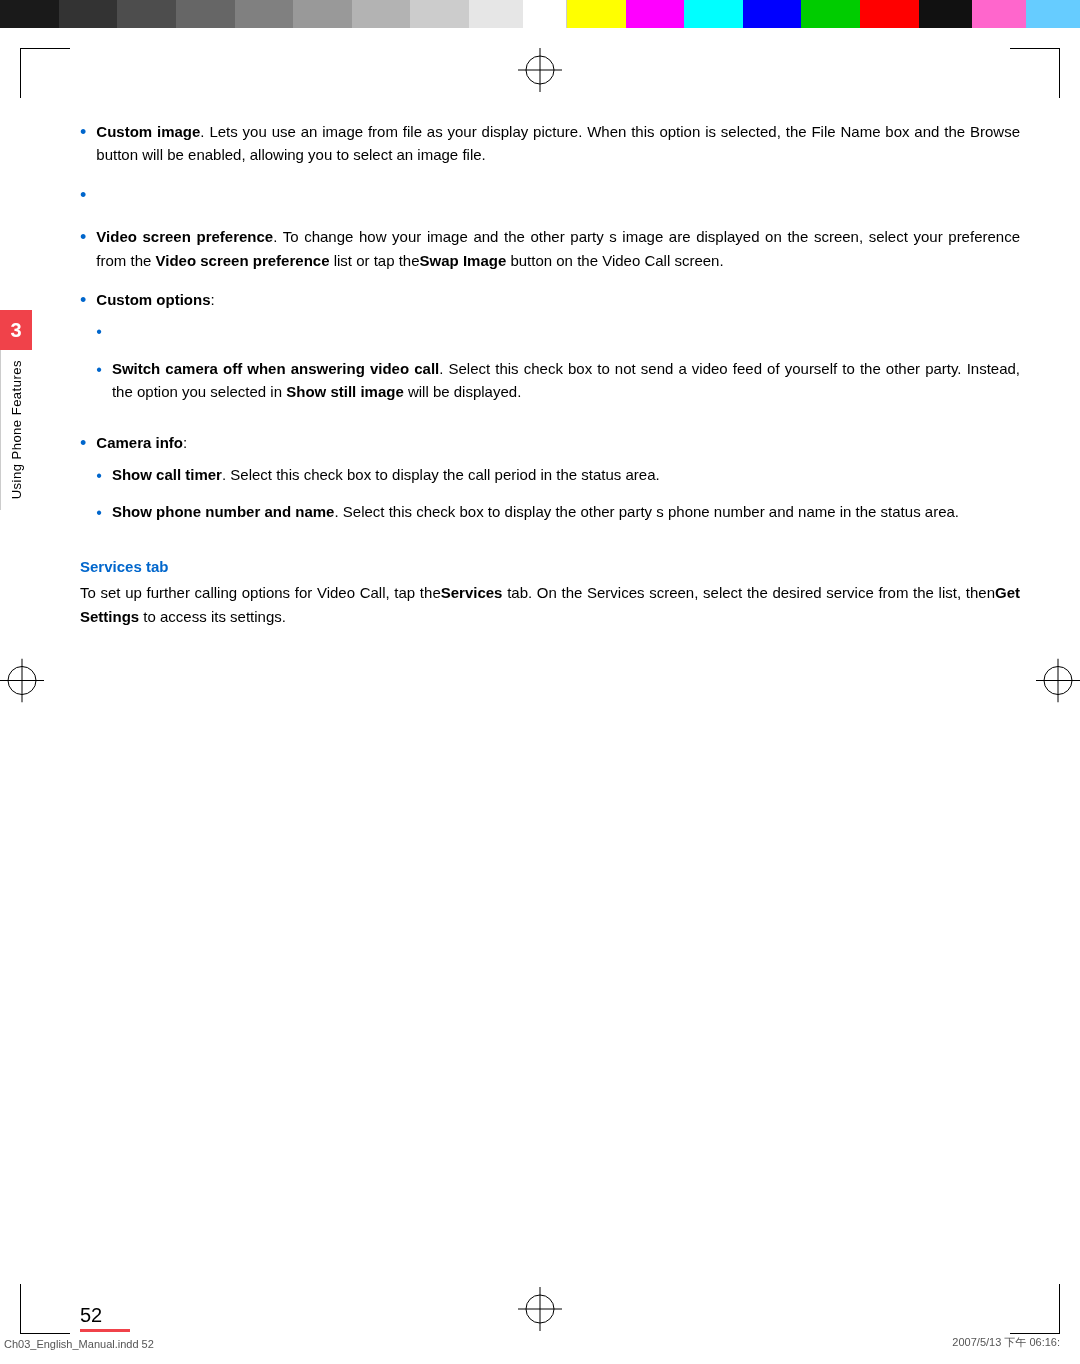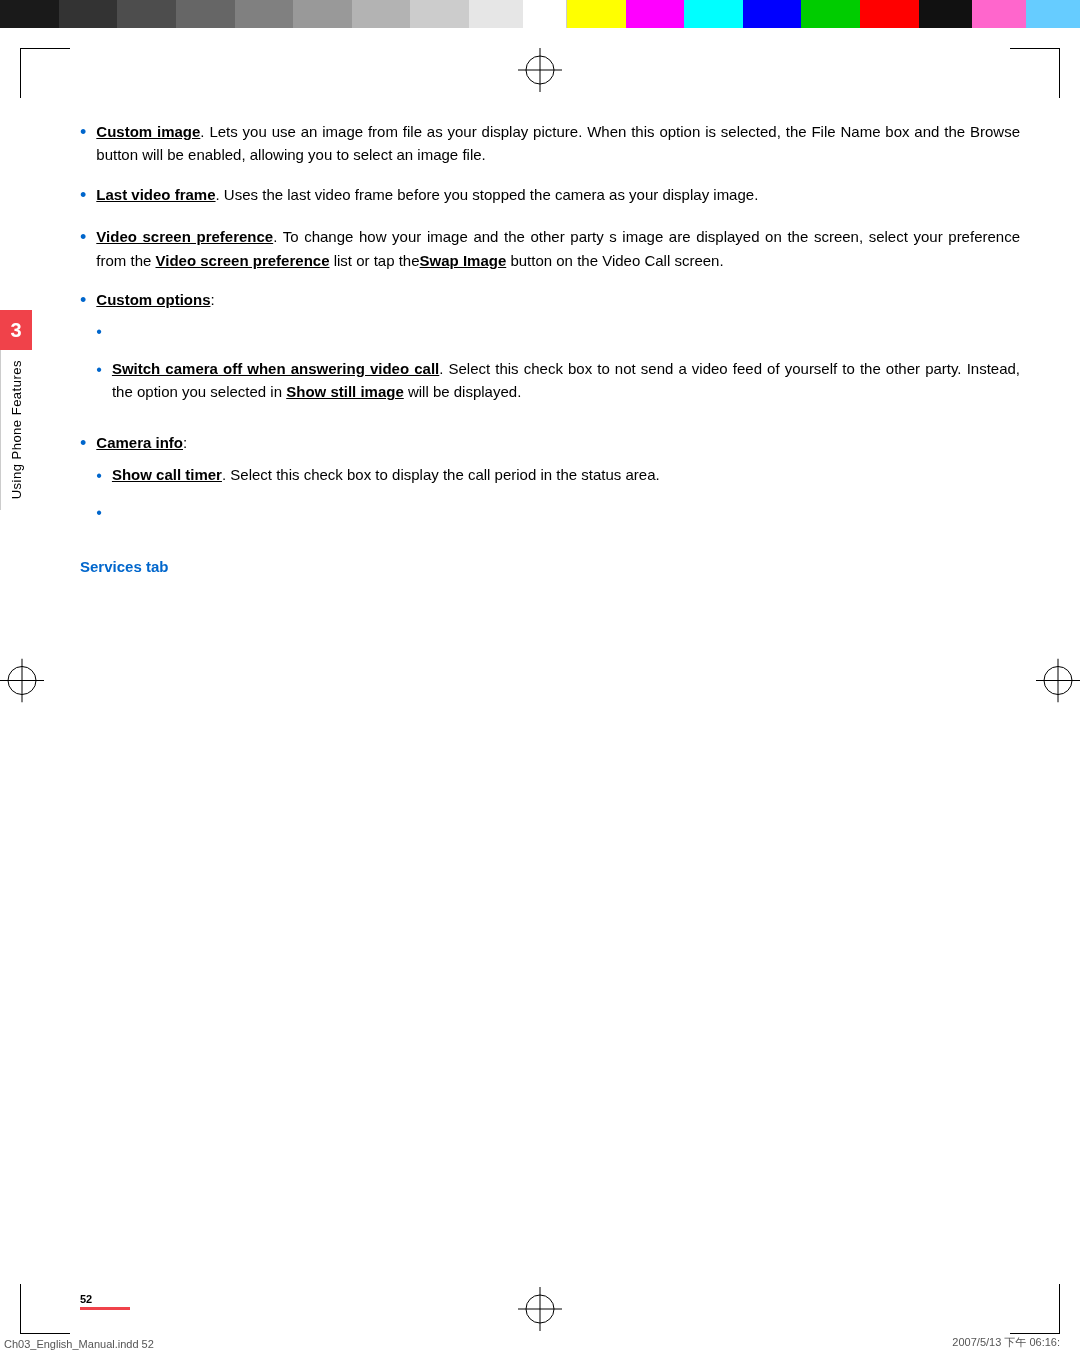--- a/index.html
+++ b/index.html
@@ -151,24 +151,24 @@
     }
 
     .services-description {
       text-align: justify;
       line-height: 1.55;
     }
 
     
     .page-number {
       position: absolute;
-      bottom: 54px;
+      bottom: 32px;
       left: 80px;
-      font-size: 11px;
-      font-weight: bold;
+      font-size: 20px;
+      font-weight: normal;
     }
 
     .page-number-underline {
       width: 50px;
       height: 3px;
       background: #f0424a;
       margin-top: 2px;
     }
 
     
@@ -234,21 +234,20 @@
       bottom: 30px;
       right: 20px;
       width: 50px;
       height: 50px;
       border-bottom: 1px solid #000;
       border-right: 1px solid #000;
     }
 
     b {
       font-weight: bold;
-      text-decoration: underline;
     }
   </style>
 </head>
 <body>
 
 <div class="color-bar-container">
   <div class="color-segment" style="background:#1a1a1a; width:60px;"></div>
   <div class="color-segment" style="background:#333333; width:60px;"></div>
   <div class="color-segment" style="background:#4d4d4d; width:60px;"></div>
   <div class="color-segment" style="background:#666666; width:60px;"></div>
@@ -321,23 +320,20 @@
 
     <li>
       <span class="bullet-dot">•</span>
       <div class="bullet-content">
         <b>Custom image</b><span>. Lets you use an image from file as your display picture. When this option is selected, the File Name box and the Browse button will be enabled, allowing you to select an image file.</span>
       </div>
     </li>
 
     <li>
       <span class="bullet-dot">•</span>
-      <div class="bullet-content">
-        <b>Last video frame</b><span>. Uses the last video frame before you stopped the camera as your display image.</span>
-      </div>
     </li>
 
     <li>
       <span class="bullet-dot">•</span>
       <div class="bullet-content">
         <b>Video screen preference</b><span>. To change how your image and the other party s image are displayed on the screen, select your preference from the </span><b>Video screen preference</b><span> list or tap the</span><b>Swap Image</b><span> button on the Video Call screen.</span>
       </div>
     </li>
 
     <li>
@@ -364,29 +360,35 @@
         <b>Camera info</b><span>:</span>
         <ul class="sub-bullet-list">
           <li>
             <span class="sub-bullet-dot">•</span>
             <div class="sub-bullet-content">
               <b>Show call timer</b><span>. Select this check box to display the call period in the status area.</span>
             </div>
           </li>
           <li>
             <span class="sub-bullet-dot">•</span>
+            <div class="sub-bullet-content">
+              <b>Show phone number and name</b><span>. Select this check box to display the other party s phone number and name in the status area.</span>
+            </div>
           </li>
         </ul>
       </div>
     </li>
 
   </ul>
 
   <div class="services-section">
     <div class="services-tab-heading">Services tab</div>
+    <p class="services-description">
+      <span>To set up further calling options for Video Call, tap the</span><b>Services</b><span> tab. On the Services screen, select the desired service from the list, then</span><b>Get</b><span> </span><b>Settings</b><span> to access its settings.</span>
+    </p>
   </div>
 
 </div>
 
 <div class="page-number">
   <span>52</span>
   <div class="page-number-underline"></div>
 </div>
 
 <div class="footer-left">Ch03_English_Manual.indd   52</div>

